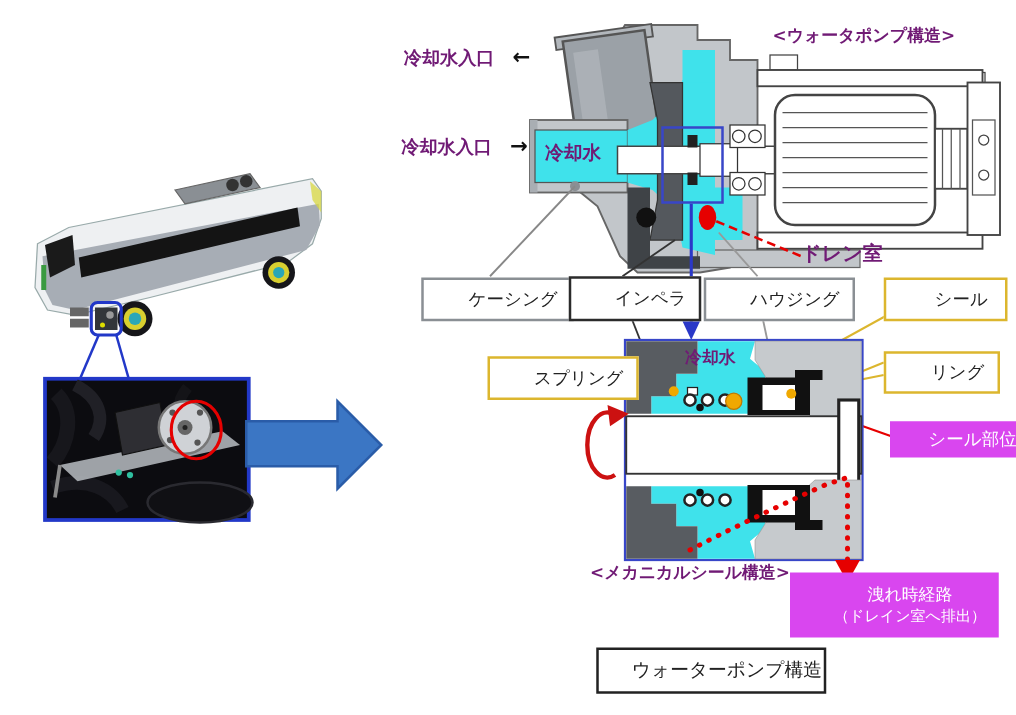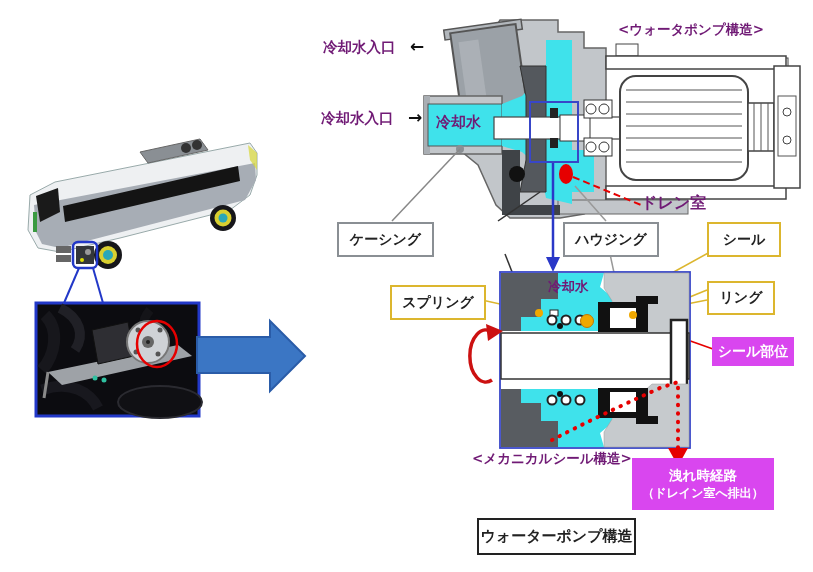--- a/index.html
+++ b/index.html
@@ -1,21 +1,21 @@
 <!DOCTYPE html>
 <html><head>
 <meta charset="utf-8">
 <style>
   html,body{margin:0;padding:0;background:#fff;}
   #stage{position:relative;width:813px;height:572px;background:#fff;overflow:hidden;
          font-family:"DejaVu Sans","Liberation Sans",sans-serif;}
   #stage svg{position:absolute;left:0;top:0;}
   .txt{position:absolute;font-weight:bold;color:#701a75;white-space:nowrap;line-height:1.1;}
   .box{position:absolute;background:#fff;display:flex;align-items:center;justify-content:center;
-       font-weight:bold;font-size:14px;color:#222;white-space:nowrap;}
+       font-weight:normal;font-size:14px;color:#222;white-space:nowrap;padding-left:25px;}
   .b-gray{border:2px solid #8a8f94;}
   .b-black{border:2px solid #2b2b2b;}
   .b-gold{border:2px solid #dcb62e;}
   .redbox{background:#d946ef;color:#fff;border:none;text-align:center;}
   .arrglyph{font-size:17px;font-weight:bold;color:#111;}
   .caption{font-size:13.5px;}
   .small2{font-size:12px;}
 </style>
 </head>
 <body>
@@ -220,20 +220,23 @@
 <div class="txt" style="left:321px;top:111px;font-size:14.5px;">冷却水入口</div>
 <div class="txt arrglyph" style="left:408px;top:108px;">→</div>
 
 <div class="txt" style="left:436px;top:114px;font-size:15px;">冷却水</div>
 
 <div class="txt" style="left:641px;top:194px;font-size:16px;color:#701a75;">ドレン室</div>
 
 <div class="box b-gray" style="left:337px;top:222px;width:93px;height:31px;">
       <span>ケーシング</span>
     </div>
+<div class="box b-black" style="left:455px;top:221px;width:77px;height:32px;">
+      <span>インペラ</span>
+    </div>
 <div class="box b-gray" style="left:563px;top:222px;width:92px;height:31px;text-align:center;">
       <span>ハウジング</span>
     </div>
 <div class="box b-gold" style="left:707px;top:222px;width:70px;height:31px;">
       <span>シール</span>
     </div>
 
 <div class="box b-gold" style="left:390px;top:285px;width:92px;height:31px;">
       <span>スプリング</span>
     </div>

